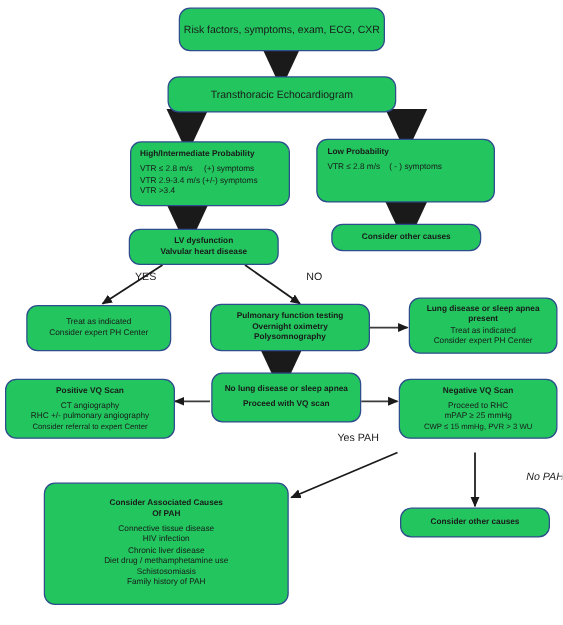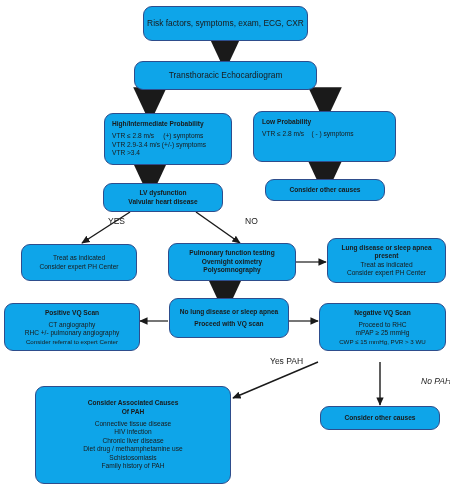--- a/index.html
+++ b/index.html
@@ -24,21 +24,21 @@
     top: 0;
     width: 450px;
     height: 500px;
     pointer-events: none;
   }
   .node {
     position: absolute;
     box-sizing: border-box;
     border: 1px solid #2e4d8c;
     border-radius: 9px;
-    background: #0ea5e9;
+    background: #22c55e;
     display: flex;
     flex-direction: column;
     align-items: center;
     justify-content: center;
     text-align: center;
     line-height: 1.28;
     z-index: 2;
   }
   .node .ln { display: block; white-space: nowrap; }
   .node.left-align { align-items: flex-start; text-align: left; }
@@ -206,16 +206,16 @@
     <span class="ln">Schistosomiasis</span>
     <span class="ln">Family history of PAH</span>
   </div>
 
   <div class="node t3 bold" style="left:320px; top:406px; width:120px; height:24px;">
     <span class="ln">Consider other causes</span>
   </div>
 
   <div class="edge-label" style="left:76px; top:216px;">YES</div>
   <div class="edge-label" style="left:213px; top:216px;">NO</div>
-  <div class="edge-label" style="left:238px; top:356px;">Yes PAH</div>
+  <div class="edge-label" style="left:238px; top:345px;">Yes PAH</div>
   <div class="edge-label" style="left:389px; top:376px;font-style:italic;">No PAH</div>
 
 </div>
 
 </body></html>

